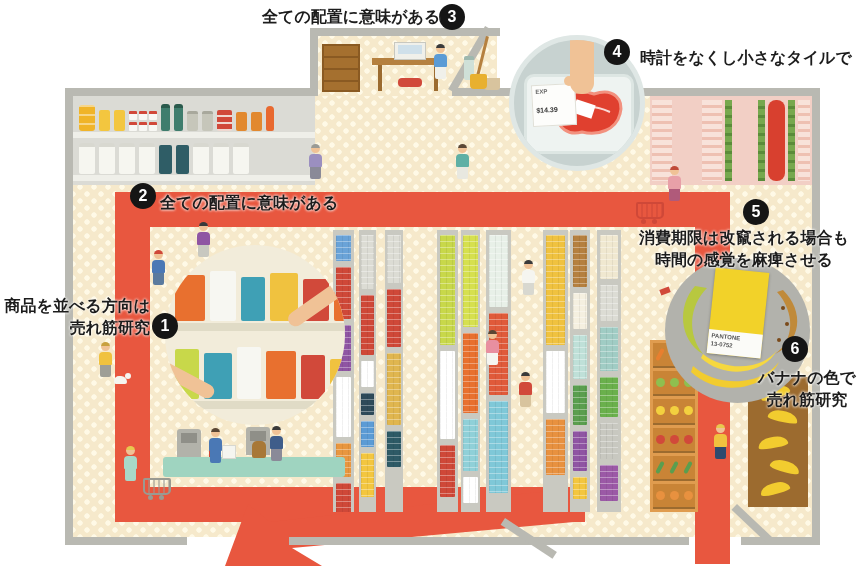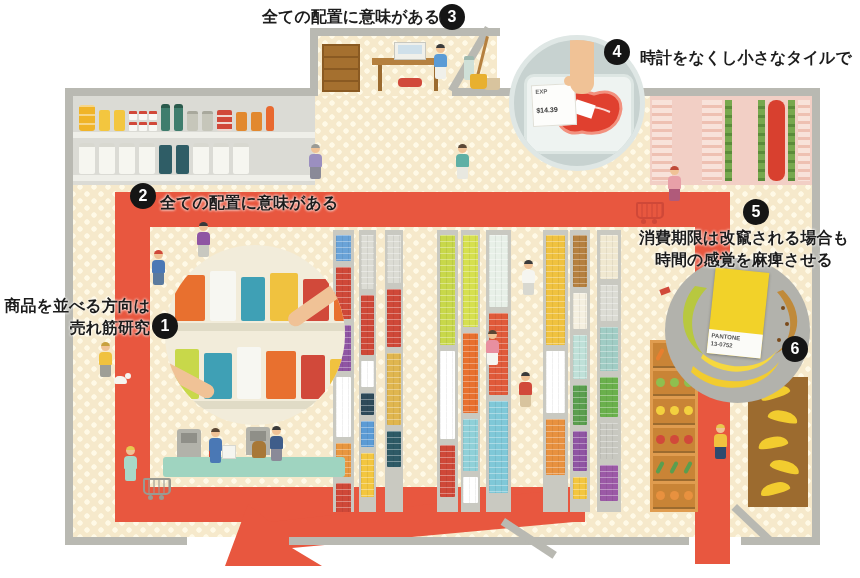--- a/index.html
+++ b/index.html
@@ -496,14 +496,18 @@
   <div class="lbl" style="left:262px;top:6px;">
     <div>全ての配置に意味がある</div>
   </div>
   <div class="lbl" style="left:640px;top:47px;">
     <div>時計をなくし小さなタイルで</div>
   </div>
   <div class="lbl" style="left:630px;top:227px;width:228px;text-align:center;">
     <div>消費期限は改竄される場合も</div>
       <div>時間の感覚を麻痺させる</div>
   </div>
+  <div class="lbl" style="left:754px;top:367px;width:106px;text-align:center;">
+    <div>バナナの色で</div>
+      <div>売れ筋研究</div>
+  </div>
 
 </div>
 
 </body></html>

